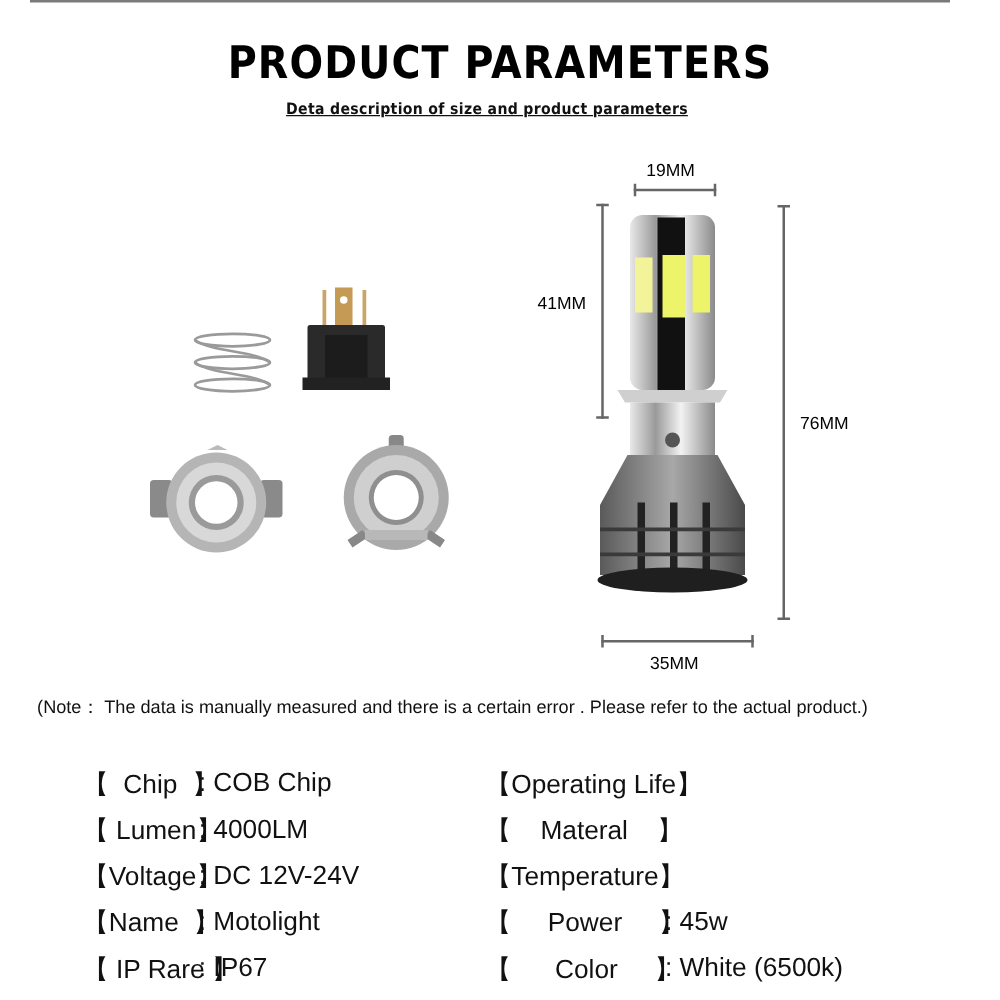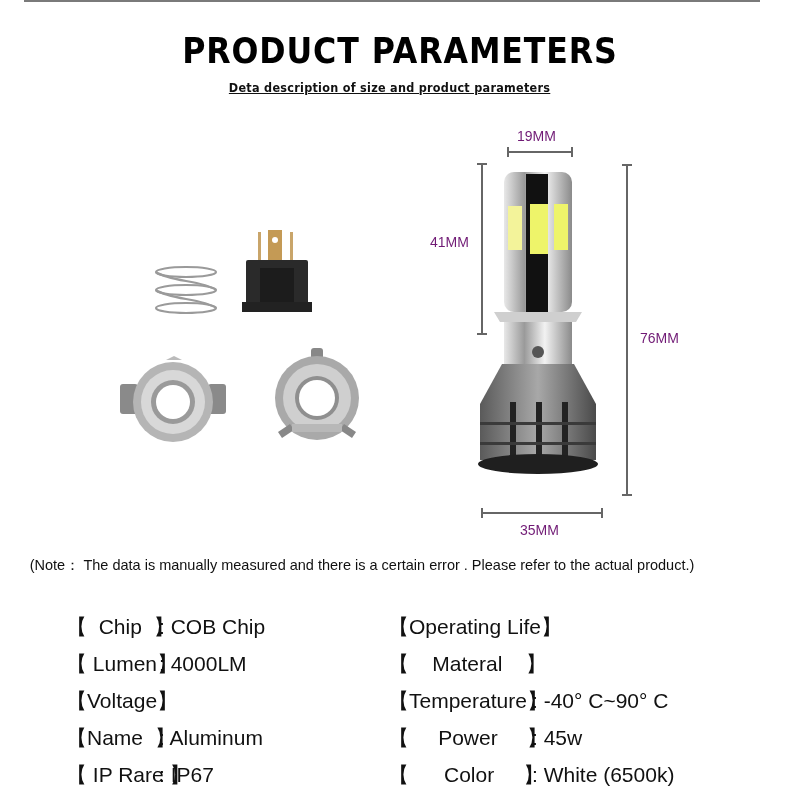--- a/index.html
+++ b/index.html
@@ -1,21 +1,21 @@
 <!DOCTYPE html>
 <html><head>
 <meta charset="utf-8">
 <style>
   html,body{margin:0;padding:0;background:#fff;}
   body{width:800px;height:800px;position:relative;overflow:hidden;font-family:"Liberation Sans",sans-serif;color:#111;}
   .topline{position:absolute;left:24px;top:0;width:736px;height:2px;background:#7a7a7a;}
   .title{position:absolute;left:0;top:30px;width:800px;text-align:center;font-family:"DejaVu Sans",sans-serif;font-weight:900;font-size:36px;letter-spacing:1px;transform:scaleX(0.88);color:#000;}
   .subtitle{position:absolute;left:0;top:78px;width:780px;text-align:center;}
   .subtitle span{font-family:"DejaVu Sans",sans-serif;font-weight:900;font-size:12.5px;text-decoration:underline;letter-spacing:0.3px;display:inline-block;transform:scaleX(0.9);}
-  .dim{position:absolute;font-family:"Liberation Sans",sans-serif;font-size:14px;color:#701a75;}
+  .dim{position:absolute;font-family:"Liberation Sans",sans-serif;font-size:14px;color:#000000;}
   .hline{position:absolute;height:2px;background:#666;}
   .hline:before,.hline:after{content:"";position:absolute;top:-4px;width:2px;height:10px;background:#666;}
   .hline:before{left:0}.hline:after{right:0}
   .vline{position:absolute;width:2px;background:#666;}
   .vline:before,.vline:after{content:"";position:absolute;left:-4px;height:2px;width:10px;background:#666;}
   .vline:before{top:0}.vline:after{bottom:0}
   .note{position:absolute;left:0;top:556px;width:724px;text-align:center;font-size:14.5px;color:#111;}
   .specs{position:absolute;top:608px;font-size:21px;color:#111;}
   .spec-row{height:37px;display:flex;align-items:center;white-space:pre;}
   .spec-key{display:inline-block;}
@@ -110,24 +110,24 @@
 <div class="vline" style="left:626px;top:164px;height:332px"></div>
 
 <div class="hline" style="left:481px;top:512px;width:122px"></div>
 <div class="dim" style="left:520px;top:522px">35MM</div>
 
 <div class="note">(Note： The data is manually measured and there is a certain error . Please refer to the actual product.)</div>
 
 <div class="specs left-col">
   <div class="spec-row"><span class="spec-key">【  Chip  】</span><span class="spec-val">: COB Chip</span></div>
   <div class="spec-row"><span class="spec-key">【 Lumen】</span><span class="spec-val">: 4000LM</span></div>
-  <div class="spec-row"><span class="spec-key">【Voltage】</span></div>
-  <div class="spec-row"><span class="spec-key">【Name  】</span><span class="spec-val">: Aluminum</span></div>
+  <div class="spec-row"><span class="spec-key">【Voltage】</span><span class="spec-val">: DC 12V-24V</span></div>
+  <div class="spec-row"><span class="spec-key">【Name  】</span><span class="spec-val">: Motolight</span></div>
   <div class="spec-row"><span class="spec-key">【 IP Rare 】</span><span class="spec-val">: IP67</span></div>
 </div>
 
 <div class="specs right-col">
   <div class="spec-row"><span class="spec-key">【Operating Life】</span></div>
   <div class="spec-row"><span class="spec-key">【    Materal    】</span></div>
-  <div class="spec-row"><span class="spec-key">【Temperature】</span><span class="spec-val">: -40° C~90° C</span></div>
+  <div class="spec-row"><span class="spec-key">【Temperature】</span></div>
   <div class="spec-row"><span class="spec-key">【     Power     】</span><span class="spec-val">: 45w</span></div>
   <div class="spec-row"><span class="spec-key">【      Color     】</span><span class="spec-val">: White (6500k)</span></div>
 </div>
 
 </body></html>

